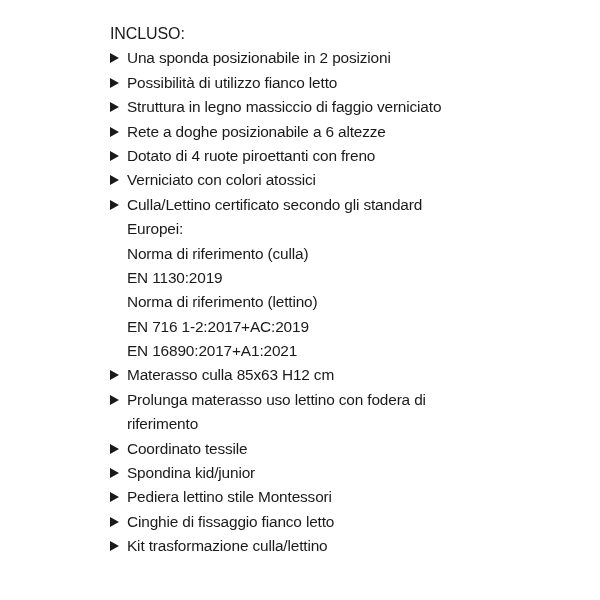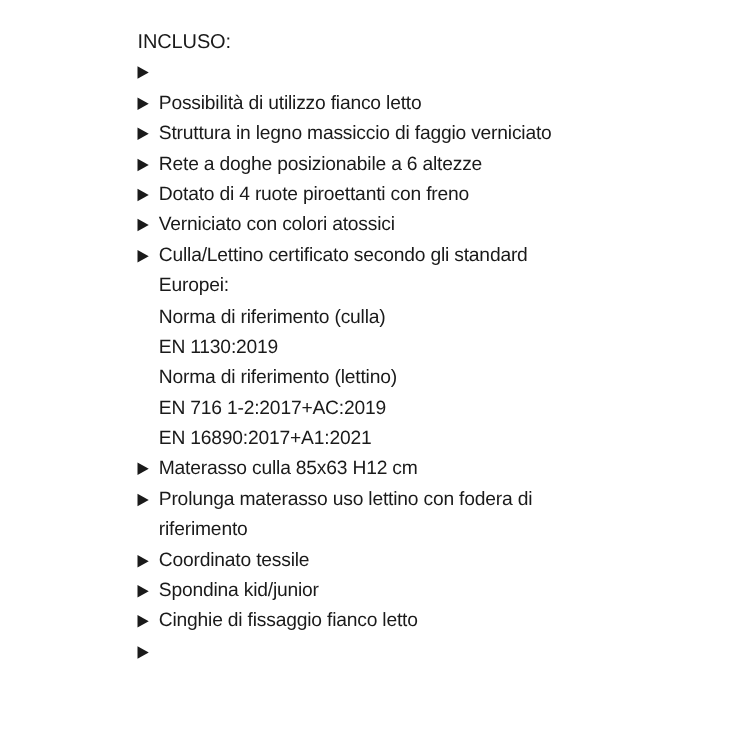--- a/index.html
+++ b/index.html
@@ -50,34 +50,35 @@
       border-bottom: 5.5px solid transparent;
       border-left: 9px solid #1a1a1a;
     }
   </style>
 </head>
 <body>
 
 <div class="doc">
   <div class="title">INCLUSO:</div>
   <div id="lines">
-      <div class="line"><span class="bullet"></span></div>
+      <div class="line"><span class="bullet"></span><span>Una sponda posizionabile in 2 posizioni</span></div>
       <div class="line"><span class="bullet"></span><span>Possibilità di utilizzo fianco letto</span></div>
       <div class="line"><span class="bullet"></span><span>Struttura in legno massiccio di faggio verniciato</span></div>
       <div class="line"><span class="bullet"></span><span>Rete a doghe posizionabile a 6 altezze</span></div>
       <div class="line"><span class="bullet"></span><span>Dotato di 4 ruote piroettanti con freno</span></div>
       <div class="line"><span class="bullet"></span><span>Verniciato con colori atossici</span></div>
       <div class="line"><span class="bullet"></span><span>Culla/Lettino certificato secondo gli standard</span></div>
       <div class="line"><span>Europei:</span></div>
       <div class="line"><span>Norma di riferimento (culla)</span></div>
       <div class="line bold"><span>EN 1130:2019</span></div>
       <div class="line"><span>Norma di riferimento (lettino)</span></div>
       <div class="line bold"><span>EN 716 1-2:2017+AC:2019</span></div>
       <div class="line bold"><span>EN 16890:2017+A1:2021</span></div>
       <div class="line"><span class="bullet"></span><span>Materasso culla 85x63 H12 cm</span></div>
       <div class="line"><span class="bullet"></span><span>Prolunga materasso uso lettino con fodera di</span></div>
       <div class="line"><span>riferimento</span></div>
       <div class="line"><span class="bullet"></span><span>Coordinato tessile</span></div>
       <div class="line"><span class="bullet"></span><span>Spondina kid/junior</span></div>
+      <div class="line"><span class="bullet"></span><span>Pediera lettino stile Montessori</span></div>
       <div class="line"><span class="bullet"></span><span>Cinghie di fissaggio fianco letto</span></div>
-      <div class="line"><span class="bullet"></span></div>
+      <div class="line"><span class="bullet"></span><span>Kit trasformazione culla/lettino</span></div>
     </div>
 </div>
 
 </body></html>

